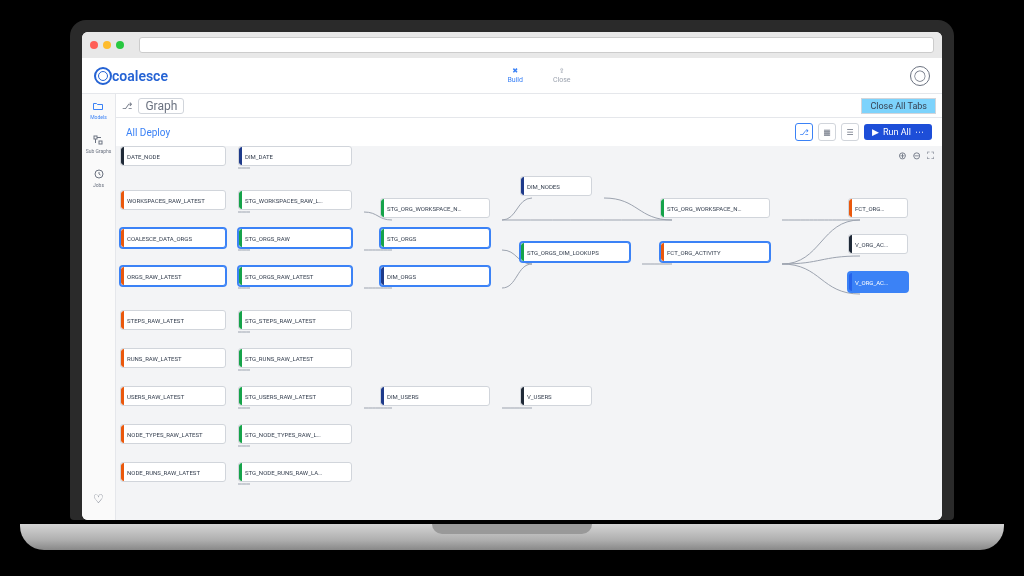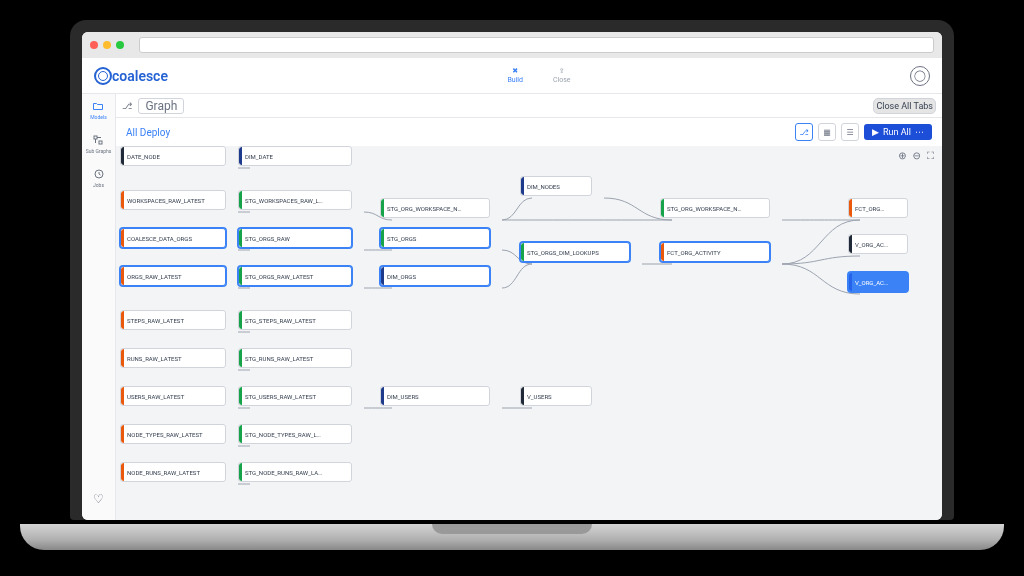--- a/index.html
+++ b/index.html
@@ -22,21 +22,21 @@
 .avatar{width:20px;height:20px;border:1.5px solid #6b7280;border-radius:50%;display:flex;align-items:center;justify-content:center;font-size:11px;color:#6b7280;}
 .app-body{flex:1;display:flex;overflow:hidden;}
 .sidebar{width:34px;background:#fafafa;border-right:1px solid #e5e7eb;display:flex;flex-direction:column;align-items:center;padding-top:6px;gap:14px;}
 .sb-item{display:flex;flex-direction:column;align-items:center;font-size:5px;color:#6b7280;gap:2px;}
 .sb-item.active{color:#3b82f6;}
 .sb-icon{width:14px;height:12px;}
 .bell{margin-top:auto;margin-bottom:14px;font-size:12px;color:#6b7280;}
 .main{flex:1;display:flex;flex-direction:column;overflow:hidden;}
 .tabbar{height:24px;border-bottom:1px solid #e5e7eb;display:flex;align-items:center;padding:0 6px;gap:6px;}
 .tab-sm{font-size:12px;color:#6b7280;border:1px solid #d1d5db;padding:0 6px;border-radius:3px;display:flex;gap:3px;align-items:flex-end;}
-.close-tabs{margin-left:auto;font-size:9px;color:#374151;border:1px solid #d1d5db;padding:2px 2px;border-radius:5px;background:#e5e5e5;}
+.close-tabs{margin-left:auto;font-size:9px;color:#374151;border:1px solid #d1d5db;padding:2px 8px;border-radius:0;background:#7dd3fc;}
 .toolbar{height:28px;display:flex;align-items:center;padding:0 10px;gap:8px;}
 .all-nodes{color:#3b82f6;font-size:10px;}
 .tb-right{margin-left:auto;display:flex;align-items:center;gap:5px;}
 .tb-btn{width:18px;height:18px;border:1px solid #d1d5db;border-radius:3px;display:flex;align-items:center;justify-content:center;font-size:8px;color:#6b7280;}
 .tb-btn.active{color:#3b82f6;border-color:#3b82f6;}
 .run-all{background:#1d4ed8;color:#fff;font-size:9px;padding:3px 8px;border-radius:3px;display:flex;align-items:center;gap:4px;}
 .canvas-wrap{flex:1;position:relative;background:#f3f4f6;overflow:hidden;}
 .zoom-ctrl{position:absolute;right:8px;top:4px;display:flex;gap:6px;font-size:10px;color:#6b7280;}
 .canvas{position:absolute;inset:0;padding:12px 10px;}
 .node{position:absolute;background:#fff;border:1px solid #d1d5db;border-radius:3px;height:20px;font-size:6px;color:#374151;display:flex;align-items:center;padding:0 4px 0 6px;white-space:nowrap;overflow:hidden;}

